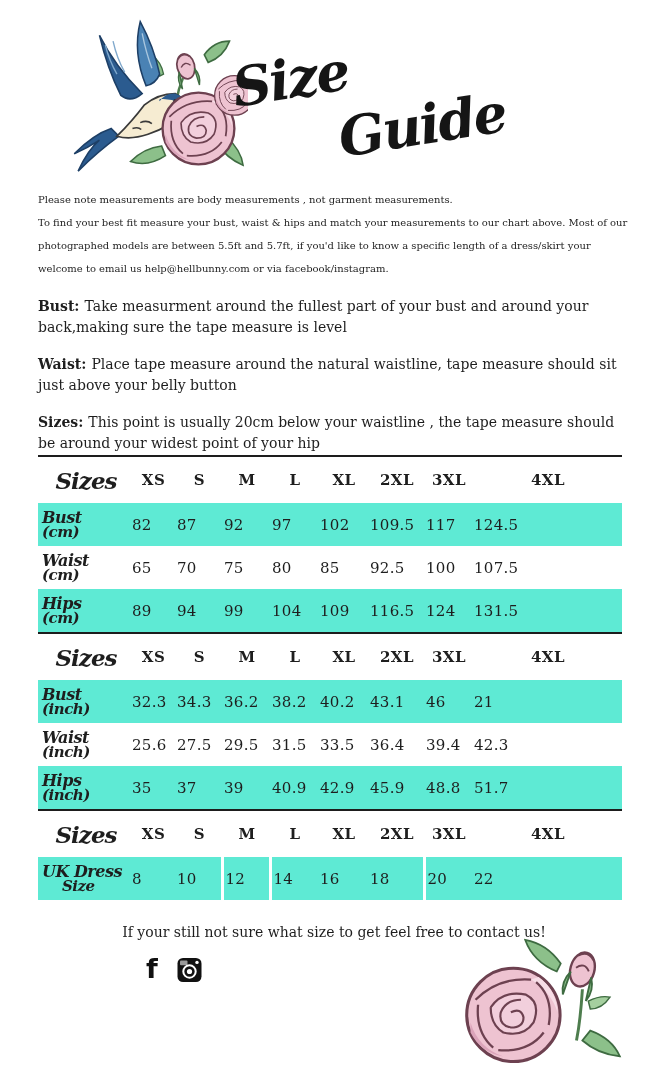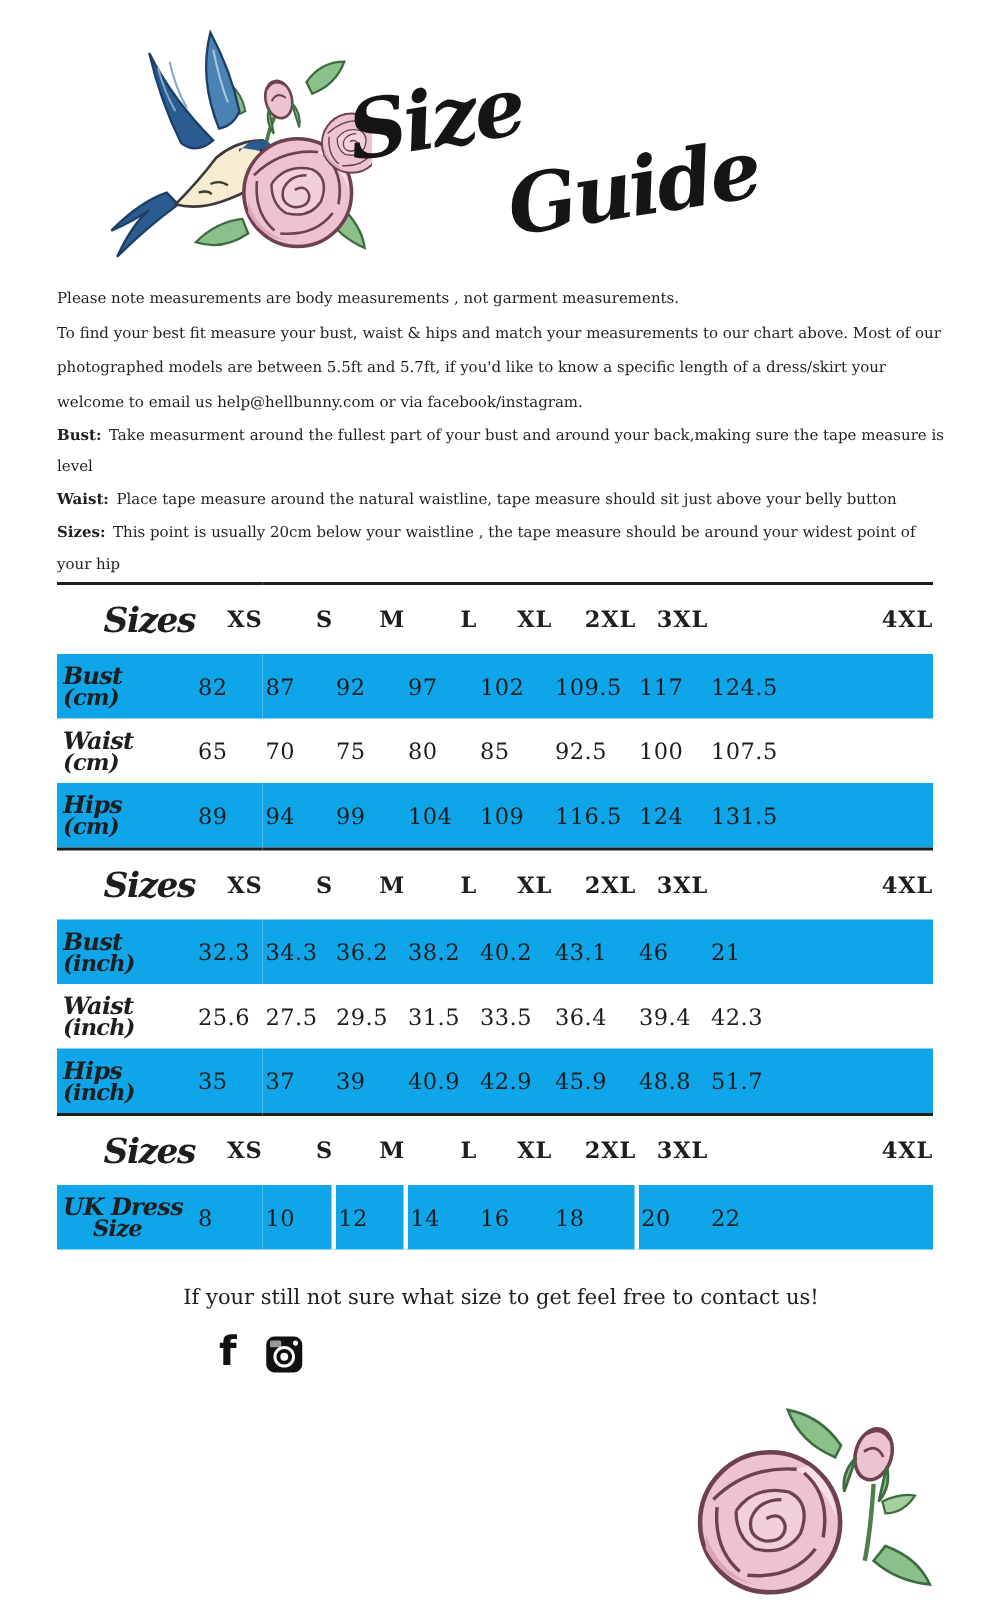--- a/index.html
+++ b/index.html
@@ -34,44 +34,44 @@
   .script{
     font-family:"DejaVu Serif","Liberation Serif",serif;
     font-style:italic;font-weight:bold;
   }
   .how-heading{
     margin:10px 0 2px 38px;
     font-size:20px;line-height:22px;color:#171717;
     letter-spacing:-0.5px;
   }
   .measure{margin:0 30px 0 38px;}
-  .measure p{margin:0 0 1px 0;font-size:10px;line-height:21px;}
+  .measure p{margin:16px 0 1px 0;font-size:14px;line-height:21px;}
   .measure b{margin-right:5px;}
   
   table.size-table{
     width:584px;
     margin:0 0 0 38px;
     border-collapse:collapse;
     border-top:2px solid #1d1d1d;
     table-layout:fixed;
   }
   table.size-table th{
-    text-align:right;font-size:15px;font-weight:bold;
+    text-align:center;font-size:15px;font-weight:bold;
     height:46px;padding:0 0 0 2px;vertical-align:middle;
     letter-spacing:0.5px;
   }
   table.size-table th.corner{
     font-size:23px;font-weight:bold;letter-spacing:-1px;
     padding-left:4px;
   }
   table.size-table td{
     font-size:15px;height:43px;padding:0 0 0 2px;
     vertical-align:middle;letter-spacing:0.3px;
   }
-  table.size-table tr.mint{background:#0ea5e9;}
+  table.size-table tr.mint{background:#5eead4;}
   table.size-table td.row-label{
     font-size:16px;line-height:15px;padding-left:4px;
     letter-spacing:-0.5px;
   }
   table.size-table td.row-label .unit{display:block;font-size:15px;}
   table.size-table td.row-label .unit.centered{padding-left:20px;}
   table.size-table td.sep{border-left:3px solid #ffffff;}
   .t2{margin-top:50px;}
   .t3{margin-top:24px;}
   

